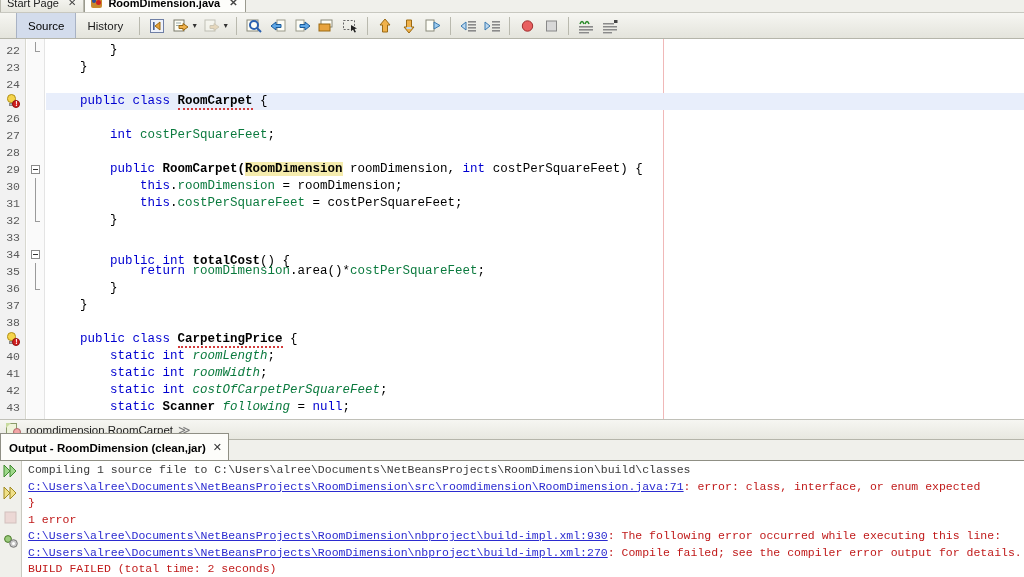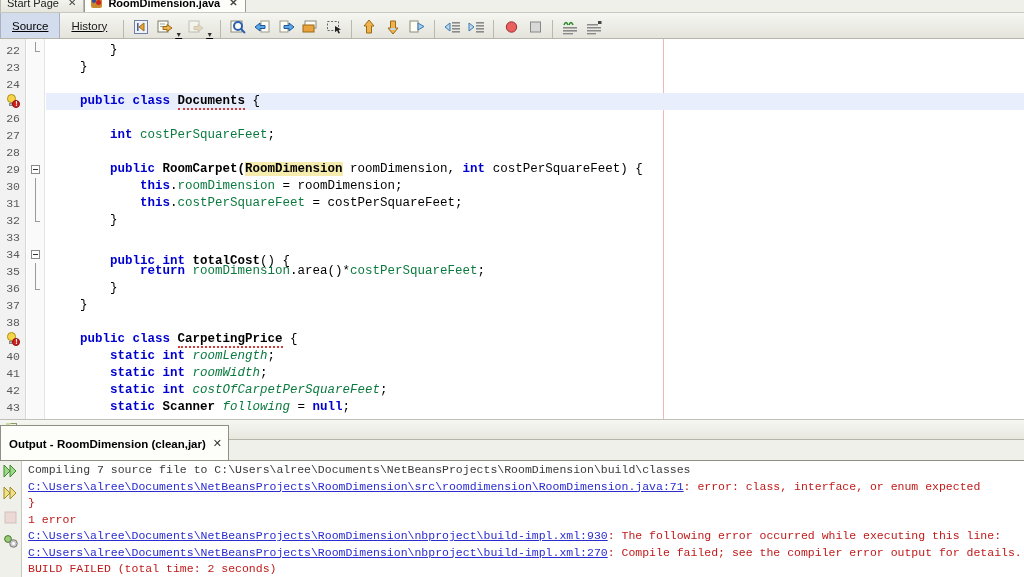--- a/index.html
+++ b/index.html
@@ -56,23 +56,22 @@
     background: #c98a2e; border-radius: 2px;
   }
   .java-badge .dot1 { position:absolute; left:1px; top:2px; width:4px;height:4px;border-radius:50%; background:#2b4d9e;}
   .java-badge .dot2 { position:absolute; left:5px; top:3px; width:5px;height:5px;border-radius:50%; background:#cf2222;}
 
   
   .editor-toolbar {
     height: 26px; flex: 0 0 26px;
     background: linear-gradient(to bottom,#f6f6f2,#e4e4dc);
     border-bottom: 1px solid #b5b5aa;
-    display: flex; align-items: flex-end;
-    padding-left: 0;
-    text-decoration: underline;
+    display: flex; align-items: center;
+    padding-left: 16px;
   }
   .tb-text-btn {
     height: 25px; padding: 0 11px;
     display: flex; align-items: center;
     font-size: 11.5px; color: #1a1a1a;
   }
   .tb-text-btn.selected {
     background: #d3dcec;
     border-left: 1px solid #a8b2c4;
     border-right: 1px solid #a8b2c4;
@@ -152,21 +151,21 @@
   .bulb .err {
     position:absolute; right:0; bottom:0; width:8px;height:8px;border-radius:50%;
     background:#d32020; border:1px solid #8f1010;
   }
   .bulb .err:after{
     content:"!"; position:absolute; left:2.2px; top:-1.5px; color:#fff; font-size:7px; font-weight:bold;
     font-family:"Liberation Sans",sans-serif;
   }
 
   
-  .kw   { color: #0000d0; font-weight: bold; }
+  .kw   { color: #0000d0; font-weight: normal; }
   .typ  { color: #000000; font-weight: bold; }
   .fld  { color: #0b7a3e; }
   .fldi { color: #0b7a3e; font-style: italic; }
   .plain{ color: #000000; }
   .hl-ident { background: #f5ecad; }
   .sqg { border-bottom: 2px dotted #d43b3b; }
 
   
   .breadcrumb {
     flex: 0 0 20px; height: 20px;
@@ -189,21 +188,21 @@
     position: relative;
   }
   .out-tabbar {
     height: 21px; flex: 0 0 21px;
     display: flex; align-items: flex-end;
     background: #f0f0eb;
     position: relative;
   }
   .out-tab {
     display: flex; align-items: center; gap: 7px;
-    height: 36px; padding: 0 6px 0 8px;
+    height: 28px; padding: 0 6px 0 8px;
     background: #fdfdfa;
     border: 1px solid #8f8f84;
     border-bottom: none;
     font-weight: bold; font-size: 11.5px; color: #000;
     white-space: nowrap;
   }
   .out-tab .tab-x { font-weight: normal; color: #333; font-size: 11px; }
   .out-tabbar:after {
     content:""; position:absolute; left:0; right:0; bottom:0; height:1px; background:#8f8f84;
   }
@@ -445,21 +444,21 @@
         <div class="fold-box" style="top: 211px;"></div>
         <div class="fold-stem" style="top: 224px; height: 17px;"></div>
         <div class="fold-stem" style="top: 241px; height: 9px;"></div>
         <div class="fold-foot" style="top: 250px;"></div>
       </div>
     <div class="code-area" id="codeArea">
       <div class="margin-line"></div>
     <div class="code-line" style="top: 3px;"><span class="txt"><span class="plain">        }</span></span></div>
         <div class="code-line" style="top: 20px;"><span class="txt"><span class="plain">    }</span></span></div>
         <div class="code-line" style="top: 37px;"><span class="txt"><span class="plain"></span></span></div>
-        <div class="code-line hl-line" style="top: 54px;"><span class="txt"><span class="plain">    </span><span class="kw">public class </span><span class="typ sqg">Documents</span><span class="plain"> {</span></span></div>
+        <div class="code-line hl-line" style="top: 54px;"><span class="txt"><span class="plain">    </span><span class="kw">public class </span><span class="typ sqg">RoomCarpet</span><span class="plain"> {</span></span></div>
         <div class="code-line" style="top: 88px;"><span class="txt"><span class="plain">        </span><span class="kw">int</span><span class="plain"> </span><span class="fld">costPerSquareFeet</span><span class="plain">;</span></span></div>
         <div class="code-line" style="top: 105px;"><span class="txt"><span class="plain"></span></span></div>
         <div class="code-line" style="top: 122px;"><span class="txt"><span class="plain">        </span><span class="kw">public </span><span class="typ">RoomCarpet(</span><span class="typ hl-ident">RoomDimension</span><span class="plain"> roomDimension, </span><span class="kw">int</span><span class="plain"> costPerSquareFeet) {</span></span></div>
         <div class="code-line" style="top: 139px;"><span class="txt"><span class="plain">            </span><span class="kw">this</span><span class="plain">.</span><span class="fld">roomDimension</span><span class="plain"> = roomDimension;</span></span></div>
         <div class="code-line" style="top: 156px;"><span class="txt"><span class="plain">            </span><span class="kw">this</span><span class="plain">.</span><span class="fld">costPerSquareFeet</span><span class="plain"> = costPerSquareFeet;</span></span></div>
         <div class="code-line" style="top: 173px;"><span class="txt"><span class="plain">        }</span></span></div>
         <div class="code-line" style="top: 190px;"><span class="txt"><span class="plain"></span></span></div>
         <div class="code-line" style="top: 214px;"><span class="txt"><span class="plain">        </span><span class="kw">public </span><span class="kw">int</span><span class="plain"> </span><span class="typ">totalCost</span><span class="plain">() {</span></span></div>
         <div class="code-line" style="top: 224px;"><span class="txt"><span class="plain">            </span><span class="kw">return </span><span class="fld">roomDimension</span><span class="plain">.area()*</span><span class="fld">costPerSquareFeet</span><span class="plain">;</span></span></div>
         <div class="code-line" style="top: 241px;"><span class="txt"><span class="plain">        }</span></span></div>
@@ -511,21 +510,21 @@
         </div>
         <div class="out-gbtn" style="top:72px">
           <svg width="18" height="16" viewBox="0 0 18 16">
               <circle cx="6" cy="6" r="3.4" fill="#9acb7a" stroke="#4a7a2a"></circle>
               <circle cx="11.5" cy="10.5" r="3.8" fill="#c8c8c8" stroke="#777"></circle>
               <circle cx="11.5" cy="10.5" r="1.5" fill="#fff"></circle>
             </svg>
         </div>
       </div>
       <div class="out-text" id="outText">
-          <div class="out-line"><span class="o-gray">Compiling 7 source file to C:\Users\alree\Documents\NetBeansProjects\RoomDimension\build\classes</span></div>
+          <div class="out-line"><span class="o-gray">Compiling 1 source file to C:\Users\alree\Documents\NetBeansProjects\RoomDimension\build\classes</span></div>
           <div class="out-line"><span class="o-link">C:\Users\alree\Documents\NetBeansProjects\RoomDimension\src\roomdimension\RoomDimension.java:71</span><span class="o-err">: error: class, interface, or enum expected</span></div>
           <div class="out-line"><span class="o-err">}</span></div>
           <div class="out-line"><span class="o-err">1 error</span></div>
           <div class="out-line"><span class="o-link">C:\Users\alree\Documents\NetBeansProjects\RoomDimension\nbproject\build-impl.xml:930</span><span class="o-err">: The following error occurred while executing this line:</span></div>
           <div class="out-line"><span class="o-link">C:\Users\alree\Documents\NetBeansProjects\RoomDimension\nbproject\build-impl.xml:270</span><span class="o-err">: Compile failed; see the compiler error output for details.</span></div>
           <div class="out-line"><span class="o-err">BUILD FAILED (total time: 2 seconds)</span></div>
         </div>
     </div>
   </div>
 

